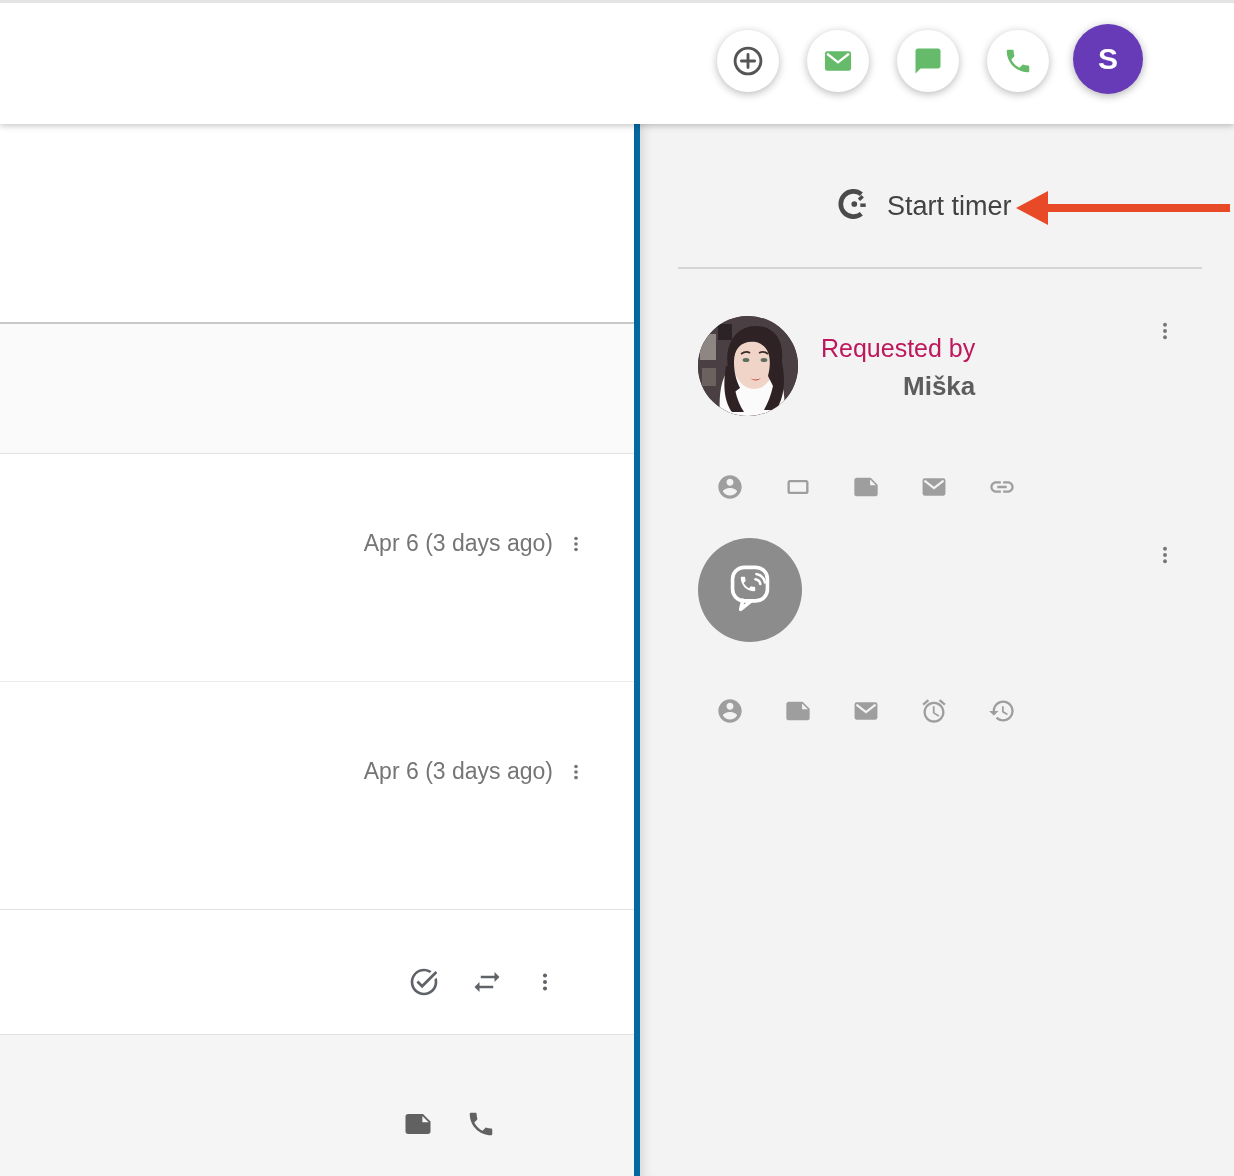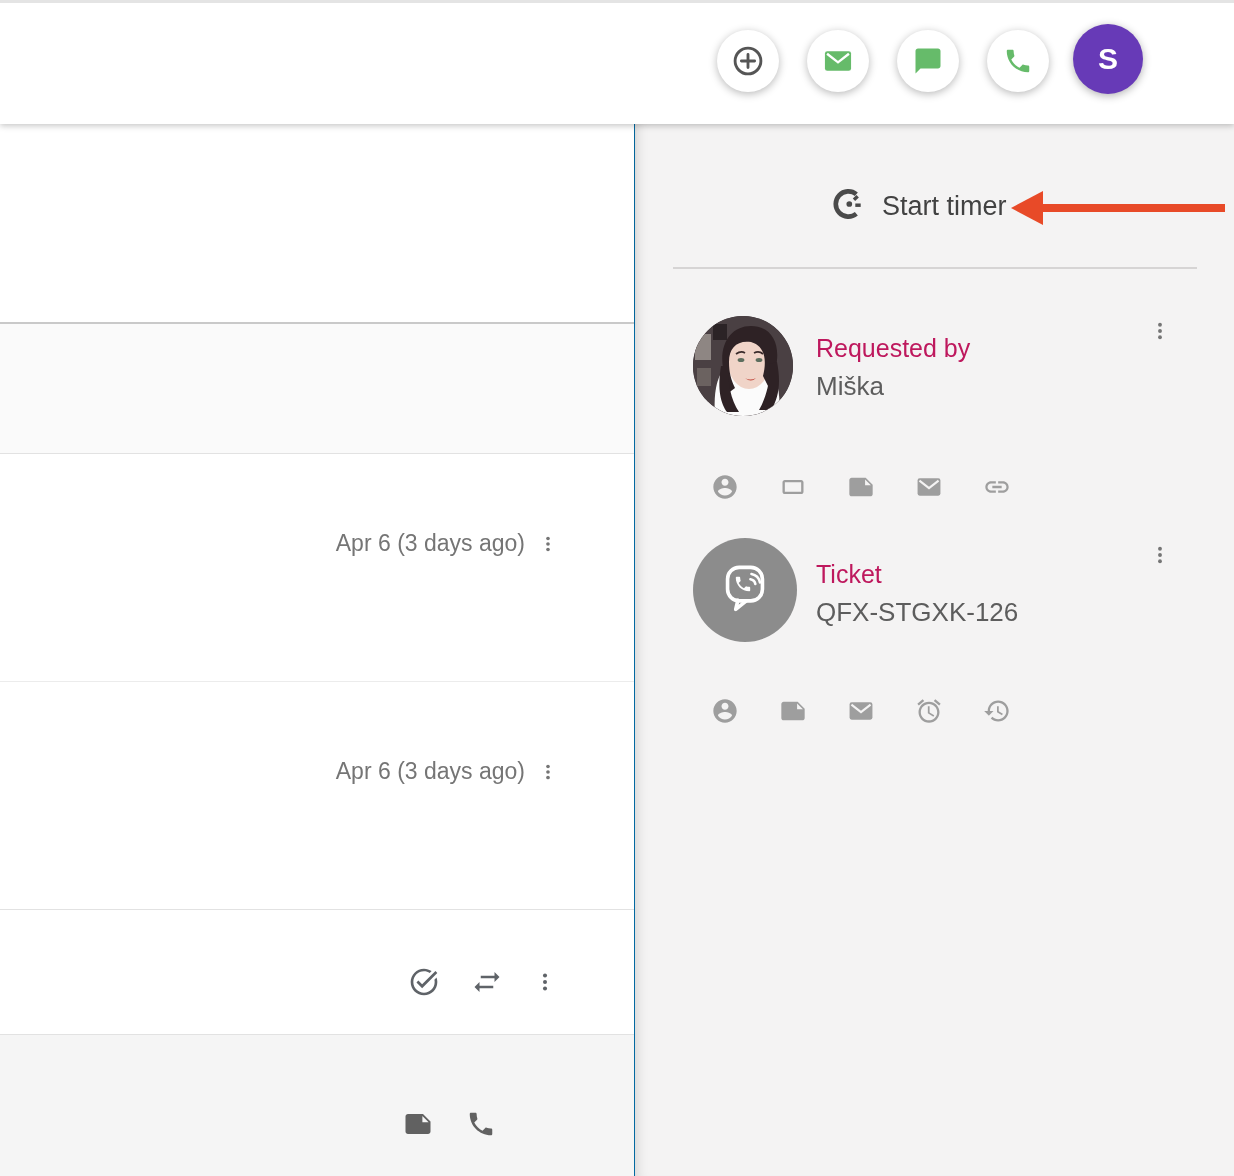--- a/index.html
+++ b/index.html
@@ -29,50 +29,50 @@
   
   .left{position:absolute;left:0;top:124px;width:634px;height:1052px;background:#fff;z-index:10;}
   .left .sec{position:absolute;left:0;width:634px;}
   .sec-a{top:0;height:198px;background:#fff;border-bottom:2px solid #c9c9c9;box-shadow:0 3px 5px -2px rgba(0,0,0,.20);}
   .sec-b{top:200px;height:129px;background:#fafafa;border-bottom:1px solid #e2e2e2;}
   .sec-c{top:330px;height:227px;background:#fff;border-bottom:1px solid #ececec;}
   .sec-d{top:558px;height:227px;background:#fff;border-bottom:1px solid #e2e2e2;}
   .sec-e{top:786px;height:124px;background:#fff;border-bottom:1px solid #e2e2e2;}
   .sec-f{top:911px;height:141px;background:#f5f5f5;}
   .msg-row{
-    position:absolute;right:76px;top:76px;display:flex;align-items:center;gap:13px;
+    position:absolute;right:48px;top:76px;display:flex;align-items:center;gap:13px;
   }
   .msg-date{font-size:23px;color:#757575;white-space:nowrap;}
   .tool-row{position:absolute;right:78px;top:56px;display:flex;align-items:center;gap:32px;}
   .foot-row{position:absolute;right:138px;top:74px;display:flex;align-items:center;gap:33px;}
   .icon-btn{display:flex;align-items:center;justify-content:center;cursor:pointer;}
   
   .sidebar{
     position:absolute;left:634px;top:124px;width:600px;height:1052px;
     background:#f4f3f3;z-index:5;
     box-shadow:inset 12px 0 14px -12px rgba(0,0,0,.18);
-    border-left:1px solid #0369a1;box-sizing:border-box;
+    border-left:6px solid #0369a1;box-sizing:border-box;
   }
   .timer-row{position:absolute;left:196px;top:62px;display:flex;align-items:center;gap:15px;cursor:pointer;}
   .timer-label{font-size:27px;color:#424242;}
   .annot-arrow{position:absolute;left:376px;top:67px;width:214px;height:34px;pointer-events:none;}
   .annot-arrow .head{
     position:absolute;left:0;top:0;width:0;height:0;
     border-top:17px solid transparent;border-bottom:17px solid transparent;
   }
   .annot-arrow .shaft{position:absolute;left:26px;top:13px;height:8px;right:0;}
   .sb-divider{position:absolute;left:38px;top:143px;width:524px;height:2px;background:#d6d4d4;}
   .photo-avatar{
     position:absolute;left:58px;top:192px;width:100px;height:100px;border-radius:50%;
     overflow:hidden;background:#3a3136;
   }
   .photo-avatar svg{display:block;}
   .entity-text{position:absolute;left:181px;}
   .entity-label{font-size:25px;color:#be185d;line-height:37px;}
-  .entity-name{font-size:26px;font-weight:normal;color:#5d5d5d;line-height:39px;}
+  .entity-name{font-size:26px;font-weight:bold;color:#5d5d5d;line-height:39px;text-align:right;}
   .kebab-abs{position:absolute;cursor:pointer;}
   .icon-strip{position:absolute;left:76px;display:flex;align-items:center;gap:40px;}
   .channel-avatar{
     position:absolute;left:58px;top:414px;width:104px;height:104px;border-radius:50%;
     background:#8c8c8c;display:flex;align-items:center;justify-content:center;
   }
 </style>
 </head>
 <body>
 
@@ -276,24 +276,20 @@
           <g transform="translate(15,13.5) scale(0.62)" fill="#ffffff">
             <path d="M6.62 10.79c1.44 2.83 3.76 5.14 6.59 6.59l2.2-2.2c.27-.27.67-.36 1.02-.24 1.12.37 2.33.57 3.57.57.55 0 1 .45 1 1V20c0 .55-.45 1-1 1-9.39 0-17-7.61-17-17 0-.55.45-1 1-1h3.5c.55 0 1 .45 1 1 0 1.25.2 2.45.57 3.57.11.35.03.74-.25 1.02l-2.2 2.2z"></path>
           </g>
           <g fill="none" stroke="#ffffff" stroke-width="2" stroke-linecap="round">
             <path d="M28.2 17.2a4.6 4.6 0 0 1 3.8 3.7"></path>
             <path d="M29 13.2a8.4 8.4 0 0 1 6.6 6.5"></path>
           </g>
         </svg>
       </span>
     </div>
-    <div class="entity-text" style="top:432px;">
-      <div class="entity-label">Ticket</div>
-      <div class="entity-name">QFX-STGXK-126</div>
-    </div>
     <span class="kebab-abs icon-btn" style="left:514px;top:420px;">
       <svg width="22" height="22" viewBox="0 0 24 24" fill="#757575">
         <circle cx="12" cy="5.2" r="2.1"></circle>
           <circle cx="12" cy="12" r="2.1"></circle>
           <circle cx="12" cy="18.8" r="2.1"></circle>
       </svg>
     </span>
 
     <div class="icon-strip" style="top:573px;">
       <span class="icon-btn">

